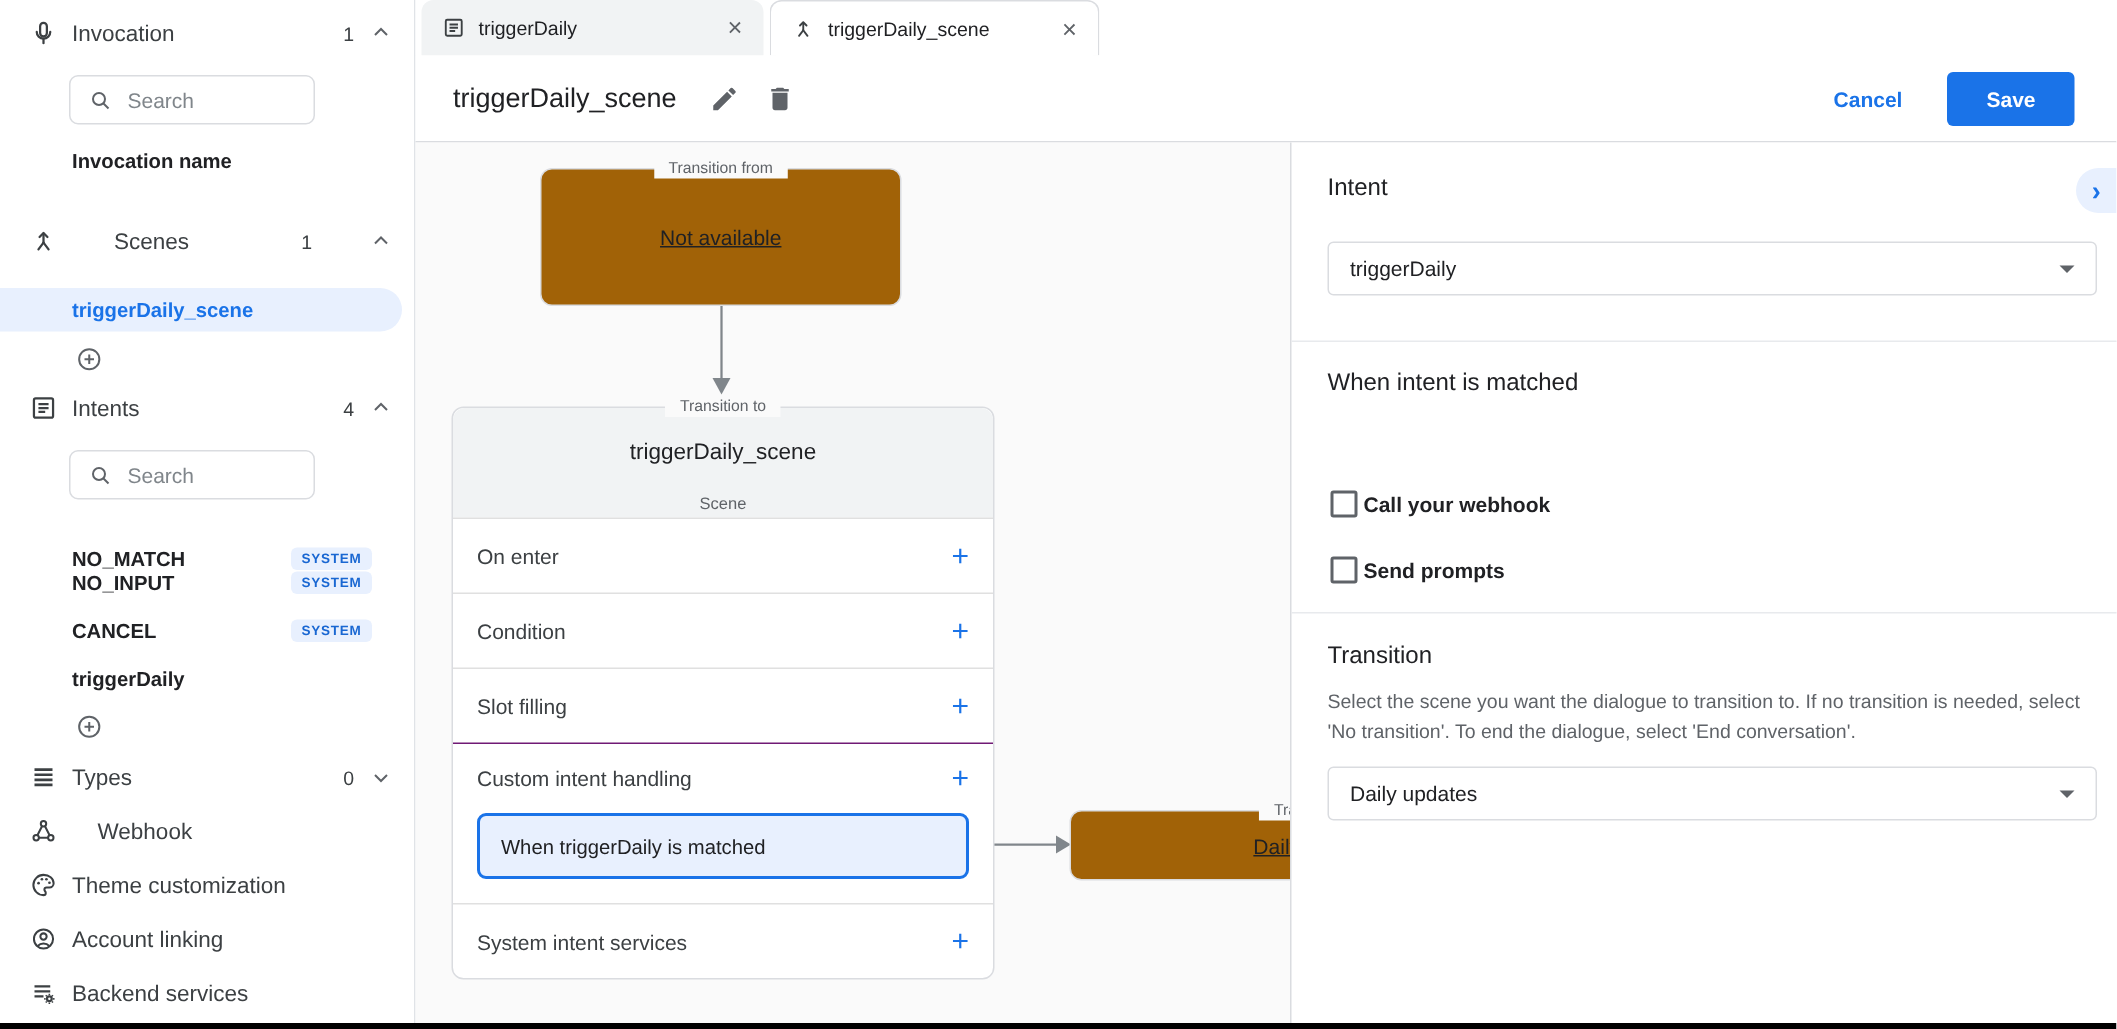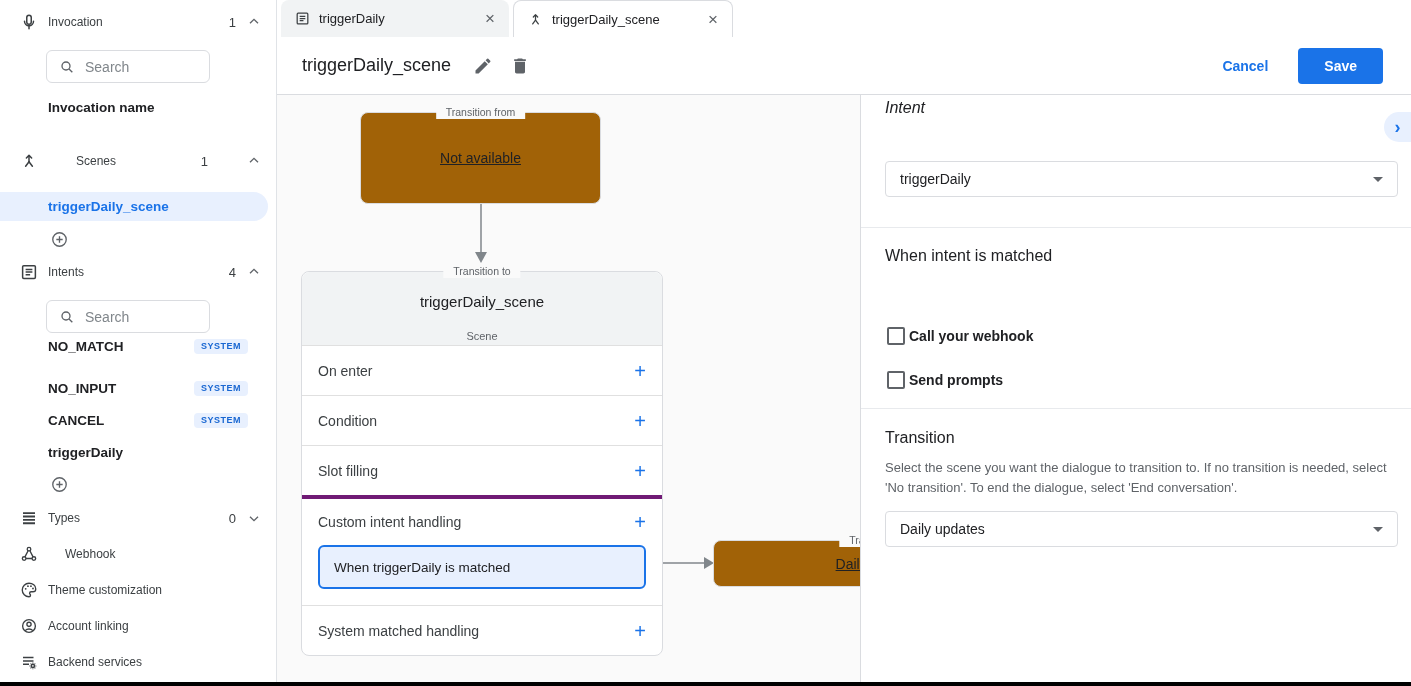--- a/index.html
+++ b/index.html
@@ -11,21 +11,21 @@
   svg { display:block; }
 
   
   .bottom-bar { position:absolute; left:0; bottom:0; width:1411px; height:4px; background:#000; }
 
   
   .sidebar { position:absolute; left:0; top:0; width:277px; height:682px; background:#fff; border-right:1px solid #e0e3e7; }
   .srow { position:absolute; left:0; right:0; display:flex; align-items:center; }
   .sec-row { height:34px; padding:0 14px 0 20px; cursor:pointer; }
   .sec-row .sicon { width:18px; height:18px; margin-right:10px; flex:0 0 18px; }
-  .sec-label { font-size:12px; color:#3c4043; }
+  .sec-label { font-size:15px; color:#3c4043; }
   .sec-count { margin-left:auto; font-size:13px; color:#3c4043; }
   .sec-chev { width:16px; height:16px; margin-left:10px; }
   .sbox { position:absolute; left:46px; width:164px; height:33px; border:1px solid #dadce0; border-radius:6px;
           background:#fff; display:flex; align-items:center; padding:0 12px; gap:10px; }
   .sbox input { border:none; outline:none; width:100%; font-size:14px; color:#202124; background:transparent; font-family:inherit; }
   .sbox input::placeholder { color:#80868b; }
   .item-row { height:26px; padding:0 28px 0 48px; font-size:13.5px; font-weight:700; color:#202124; cursor:pointer; }
   .sel-pill { position:absolute; left:0; top:192px; width:268px; height:29px; background:#e8f0fe; border-radius:0 16px 16px 0;
               display:flex; align-items:center; padding-left:48px; color:#1a73e8; font-size:13.5px; font-weight:700; cursor:pointer; }
   .plus-circle { position:absolute; left:50px; width:19px; height:19px; cursor:pointer; }
@@ -63,21 +63,21 @@
   .node-b .node-text { font-size:14px; color:#202124; white-space:nowrap; }
   .edge-layer { position:absolute; left:0; top:0; width:583px; height:587px; pointer-events:none; }
 
   .scene-card { position:absolute; left:24px; top:176px; width:362px; background:#fff; border:1px solid #dadce0; border-radius:8px; }
   .scene-head { height:73px; background:#f1f3f4; border-radius:8px 8px 0 0; text-align:center; padding-top:21px; cursor:pointer; }
   .scene-title { font-size:15px; color:#202124; }
   .scene-sub { font-size:11px; color:#5f6368; margin-top:20px; }
   .card-row { display:flex; align-items:center; height:50px; padding:0 16px; border-top:1px solid #e0e0e0; cursor:pointer; }
   .card-row-label { font-size:14px; color:#3c4043; }
   .plus-ic { margin-left:auto; color:#1a73e8; font-size:20px; font-weight:400; line-height:1; cursor:pointer; }
-  .card-custom { border-top:4px solid #701a75; padding:0 16px 16px; }
+  .card-custom { border-top:1px solid #701a75; padding:0 16px 16px; }
   .custom-label-row { display:flex; align-items:center; height:46px; cursor:pointer; }
   .chip { position:relative; height:44px; background:#e8f0fe; border:2px solid #1a73e8; border-radius:6px;
           display:flex; align-items:center; padding:0 14px; font-size:13.5px; color:#202124; cursor:pointer; }
 
   
   .rpanel { position:absolute; left:860px; top:95px; width:551px; height:587px; background:#fff; border-left:1px solid #dadce0; }
   .collapse-pill { position:absolute; right:0; top:17px; width:27px; height:30px; background:#e8f0fe;
                    border-radius:16px 0 0 16px; color:#1a73e8; display:flex; align-items:center; justify-content:center;
                    font-size:18px; font-weight:700; cursor:pointer; }
   .p-h { position:absolute; left:24px; font-size:16px; color:#202124; }
@@ -175,21 +175,21 @@
   <div class="sbox" style="top:300px;">
     <span>
       <svg viewBox="0 0 24 24" width="16" height="16" fill="none" stroke="#5f6368" stroke-width="2">
           <circle cx="10.5" cy="10.5" r="6"></circle>
           <path d="M15 15l5 5"></path>
         </svg>
     </span>
     <input type="text" placeholder="Search" style="">
   </div>
 
-  <div class="srow item-row" style="top:333px;justify-content:space-between;">
+  <div class="srow item-row" style="top:359px;justify-content:space-between;">
     <span>NO_MATCH</span>
     <span class="badge">SYSTEM</span>
   </div>
   <div class="srow item-row" style="top:375px;">
     <span>NO_INPUT</span>
     <span class="badge">SYSTEM</span>
   </div>
   <div class="srow item-row" style="top:407px;">
     <span>CANCEL</span>
     <span class="badge">SYSTEM</span>
@@ -346,37 +346,37 @@
     <div class="card-custom">
       <div class="custom-label-row">
         <span class="card-row-label">Custom intent handling</span>
         <span class="plus-ic">+</span>
       </div>
       <div class="chip">
         <span>When triggerDaily is matched</span>
       </div>
     </div>
     <div class="card-row">
-      <span class="card-row-label">System matched handling</span>
+      <span class="card-row-label">System intent services</span>
       <span class="plus-ic">+</span>
     </div>
   </div>
 
   <div class="node node-b">
     <span class="legend">Transition to</span>
     <span class="node-text">Daily updates</span>
   </div>
 </div>
 
 <div class="rpanel">
   <div class="collapse-pill">
     <span>›</span>
   </div>
 
-  <div class="p-h" style="top:4px;font-style:italic;">Intent</div>
+  <div class="p-h" style="top:22px;">Intent</div>
   <div class="dd" style="top:66px;">
     <span>triggerDaily</span>
     <span class="caret"></span>
   </div>
 
   <div class="pdiv" style="top:132px;"></div>
 
   <div class="p-h" style="top:152px;">When intent is matched</div>
   <div class="cb-row" style="top:196px;">
     <span class="cbx"></span>

